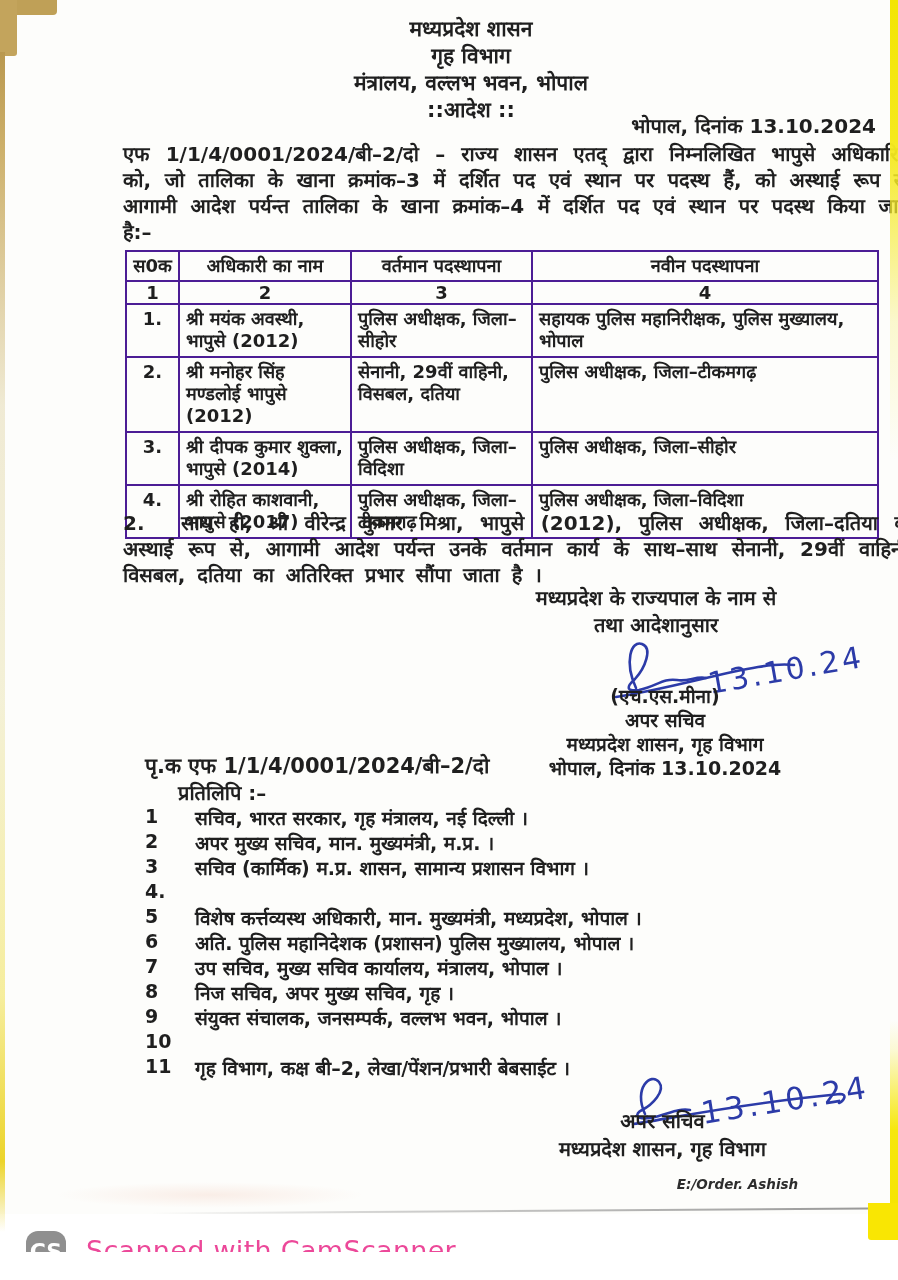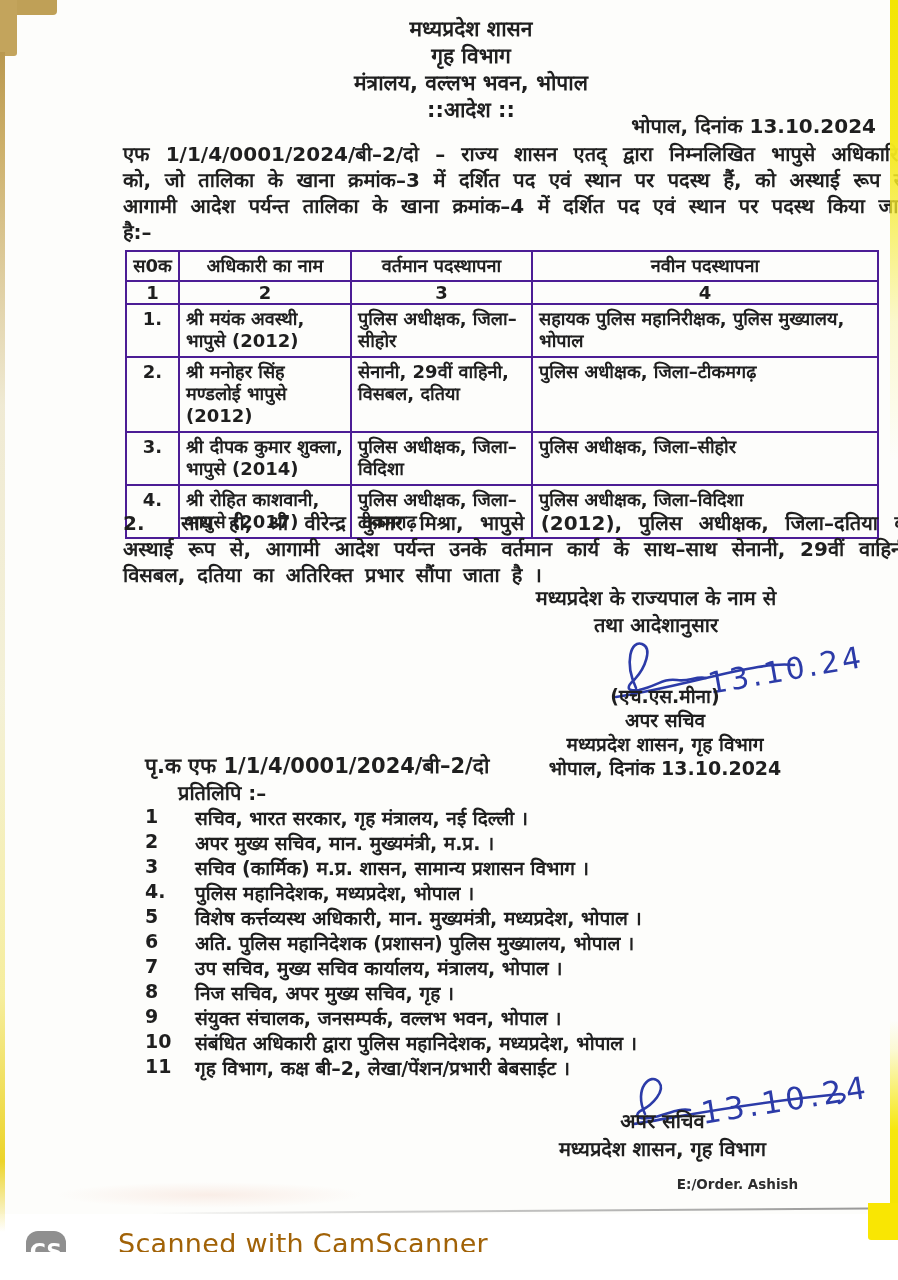--- a/index.html
+++ b/index.html
@@ -37,21 +37,21 @@
              font-weight:700;font-size:20px;line-height:28px;}
   
   .refline{position:absolute;left:145px;top:751px;font-weight:700;font-size:21px;}
   .copyhead{position:absolute;left:145px;top:779px;font-weight:700;font-size:20px;margin-left:33px;}
   .copylist{position:absolute;left:145px;top:805px;width:710px;font-size:19px;font-weight:600;}
   .copy-item{display:flex;height:25px;align-items:flex-start;}
   .copy-item .no{width:50px;flex:0 0 50px;}
   .closing{position:absolute;left:145px;top:1076px;font-weight:700;font-style:italic;
            font-size:19.5px;letter-spacing:0.3px;}
   .filenote{position:absolute;left:640px;top:1176px;width:195px;text-align:center;
-            font-weight:700;font-size:13.5px;color:#2d2d2d;}
+            font-style:italic;font-weight:700;font-size:13.5px;color:#2d2d2d;}
   
   .scanline{position:absolute;left:150px;top:1210px;width:718px;height:2px;
     background:linear-gradient(90deg,rgba(160,160,160,0) 0%,rgba(150,150,150,0.45) 35%,rgba(110,110,110,0.7) 100%);
     transform:rotate(-0.4deg);}
   .smudge{position:absolute;left:55px;top:1182px;width:310px;height:26px;border-radius:50%;
     background:radial-gradient(ellipse at center,rgba(235,175,150,0.20),rgba(235,175,150,0) 70%);}
   .edge-left{position:absolute;left:0;top:52px;width:5px;height:1180px;z-index:6;
     background:linear-gradient(180deg,#b9984f 0%,#cdb06a 8%,rgba(215,200,140,0.35) 30%,
                rgba(222,212,130,0.3) 55%,rgba(240,225,80,0.55) 80%,#ecd42a 94%,rgba(236,212,42,0) 100%);}
   .corner-tan-top{position:absolute;left:0;top:0;width:57px;height:15px;background:#bfa057;
@@ -62,22 +62,22 @@
     background:linear-gradient(180deg,#f3e503 0%,#f5e91c 30%,rgba(246,238,120,0.35) 70%,rgba(250,245,180,0) 100%);}
   .edge-right-bottom{position:absolute;right:0;top:1020px;width:8px;height:200px;z-index:6;
     background:linear-gradient(0deg,#f6e400 0%,#f6e70e 45%,rgba(248,240,120,0.3) 85%,rgba(248,240,120,0) 100%);}
   .corner-yellow{position:absolute;right:0;top:1203px;width:30px;height:37px;background:#f9e603;
                  border-radius:0 0 0 3px;z-index:7;}
   
   .footer{position:absolute;left:0;right:0;top:1214px;height:66px;background:#ffffff;z-index:5;}
   .cs-logo{position:absolute;left:26px;top:17px;width:40px;height:40px;background:#8f8f8f;
            border-radius:12px;color:#ffffff;font-weight:700;font-size:22px;
            display:flex;align-items:center;justify-content:center;}
-  .cs-text{position:absolute;left:86px;top:14px;font-size:27px;color:#a16207;font-weight:400;
-           letter-spacing:0.3px;margin-left:32px;}
+  .cs-text{position:absolute;left:86px;top:21px;font-size:27px;color:#ec4899;font-weight:400;
+           letter-spacing:0.3px;}
 </style>
 </head>
 <body>
 
 <div class="page">
 
   <div class="hdr">
     <div>मध्यप्रदेश शासन</div>
     <div>गृह विभाग</div>
     <div>मंत्रालय, वल्लभ भवन, भोपाल</div>
@@ -179,21 +179,20 @@
         <span class="txt">अपर मुख्य सचिव, मान. मुख्यमंत्री, म.प्र. ।</span>
       </div>
 
       <div class="copy-item">
         <span class="no">3</span>
         <span class="txt">सचिव (कार्मिक) म.प्र. शासन, सामान्य प्रशासन विभाग ।</span>
       </div>
 
       <div class="copy-item">
         <span class="no">4.</span>
-        <span class="txt">पुलिस महानिदेशक, मध्यप्रदेश, भोपाल ।</span>
       </div>
 
       <div class="copy-item">
         <span class="no">5</span>
         <span class="txt">विशेष कर्त्तव्यस्थ अधिकारी, मान. मुख्यमंत्री, मध्यप्रदेश, भोपाल ।</span>
       </div>
 
       <div class="copy-item">
         <span class="no">6</span>
         <span class="txt">अति. पुलिस महानिदेशक (प्रशासन) पुलिस मुख्यालय, भोपाल ।</span>
@@ -209,21 +208,20 @@
         <span class="txt">निज सचिव, अपर मुख्य सचिव, गृह ।</span>
       </div>
 
       <div class="copy-item">
         <span class="no">9</span>
         <span class="txt">संयुक्त संचालक, जनसम्पर्क, वल्लभ भवन, भोपाल ।</span>
       </div>
 
       <div class="copy-item">
         <span class="no">10</span>
-        <span class="txt">संबंधित अधिकारी द्वारा पुलिस महानिदेशक, मध्यप्रदेश, भोपाल ।</span>
       </div>
 
       <div class="copy-item">
         <span class="no">11</span>
         <span class="txt">गृह विभाग, कक्ष बी–2, लेखा/पेंशन/प्रभारी बेबसाईट ।</span>
       </div>
 
   </div>
 
 

